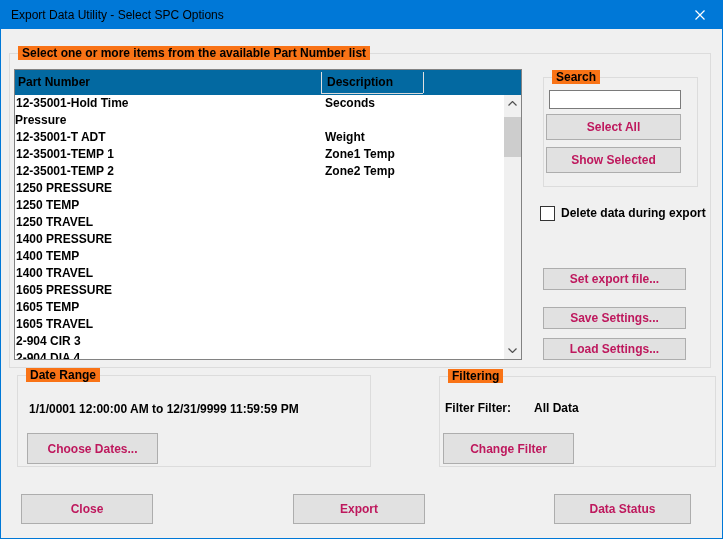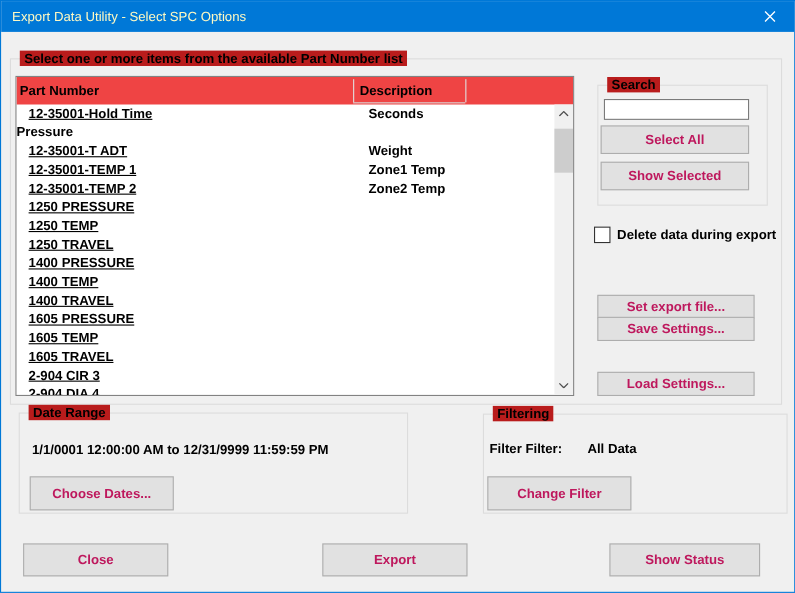--- a/index.html
+++ b/index.html
@@ -5,46 +5,46 @@
   html,body{margin:0;padding:0;background:#d4d4d4;}
   .window{
     position:relative;width:723px;height:539px;box-sizing:border-box;
     background:#f0f0f0;border:1px solid #0078d7;overflow:hidden;
     font-family:"Liberation Sans",sans-serif;color:#000;
     -webkit-font-smoothing:antialiased;
   }
   
   .titlebar{position:absolute;left:0;top:0;width:100%;height:28px;background:#0078d7;}
   .titlebar .title{
-    position:absolute;left:10px;top:0;line-height:28px;color:#fef9c3;
+    position:absolute;left:10px;top:0;line-height:28px;color:#000000;
     font-size:12px;font-weight:normal;white-space:nowrap;
   }
   .close-btn{position:absolute;right:0;top:0;width:45px;height:28px;
     display:flex;align-items:center;justify-content:center;}
   
   .group{position:absolute;border:1px solid #dcdcdc;box-sizing:border-box;}
   .group-label{
-    position:absolute;top:-8px;left:8px;background:#b91c1c;padding:0 4px;
+    position:absolute;top:-8px;left:8px;background:#f97316;padding:0 4px;
     font-size:12px;font-weight:bold;white-space:nowrap;line-height:14px;
   }
   .main-group{left:8px;top:52px;width:702px;height:315px;}
   
   .listview{
     position:absolute;left:13px;top:68px;width:508px;height:291px;
     background:#fff;border:1px solid #828282;box-sizing:border-box;overflow:hidden;
   }
-  .list-header{position:absolute;left:0;top:0;right:0;height:25px;background:#ef4444;}
+  .list-header{position:absolute;left:0;top:0;right:0;height:25px;background:#0369a1;}
   .list-header .col-part{position:absolute;left:3px;top:5px;font-size:12px;font-weight:bold;}
   .list-header .col-desc{position:absolute;left:312px;top:5px;font-size:12px;font-weight:bold;text-align:center;}
   .hsep{position:absolute;top:2px;width:1px;height:21px;background:#e0e0e0;}
   .hsep1{left:306px;} .hsep2{left:408px;}
   .header-underline{position:absolute;left:306px;top:23px;width:102px;height:1px;background:#dadada;}
   .list-body{position:absolute;left:0;top:25px;width:489px;bottom:0;overflow:hidden;}
   .list-row{height:17px;line-height:17px;display:flex;font-size:12px;font-weight:bold;white-space:nowrap;}
-  .cell-part{width:309px;padding-left:11px;overflow:hidden;text-decoration:underline;}
+  .cell-part{width:309px;padding-left:1px;overflow:hidden;}
   .cell-desc{flex:1;overflow:hidden;}
   
   .scrollbar{position:absolute;right:0;top:25px;bottom:0;width:17px;background:#f0f0f0;}
   .scroll-up,.scroll-down{position:absolute;left:0;width:17px;height:17px;
     display:flex;align-items:center;justify-content:center;}
   .scroll-up{top:0;} .scroll-down{bottom:0;}
   .scroll-thumb{position:absolute;left:0;top:22px;width:17px;height:40px;background:#cdcdcd;}
   
   .btn{
     position:absolute;background:#e1e1e1;border:1px solid #adadad;box-sizing:border-box;
@@ -60,21 +60,21 @@
   .search-group{left:542px;top:76px;width:155px;height:110px;}
   .search-input{left:548px;top:89px;width:132px;height:19px;}
   .btn-select-all{left:545px;top:113px;width:135px;height:26px;}
   .btn-show-selected{left:545px;top:146px;width:135px;height:26px;}
   
   .checkbox{position:absolute;left:539px;top:205px;width:13px;height:13px;
     background:#fff;border:1px solid #333;box-sizing:content-box;}
   .checkbox-label{position:absolute;left:560px;top:205px;font-size:12px;font-weight:bold;white-space:nowrap;}
   
   .btn-set-export{left:542px;top:267px;width:143px;height:22px;}
-  .btn-save-settings{left:542px;top:287px;width:143px;height:22px;}
+  .btn-save-settings{left:542px;top:306px;width:143px;height:22px;}
   .btn-load-settings{left:542px;top:337px;width:143px;height:22px;}
   
   .date-group{left:16px;top:374px;width:354px;height:92px;}
   .date-value{position:absolute;left:28px;top:401px;font-size:12px;font-weight:bold;white-space:nowrap;}
   .btn-choose-dates{left:26px;top:432px;width:131px;height:31px;}
   
   .filter-group{left:438px;top:375px;width:277px;height:91px;}
   .filter-label-text{position:absolute;left:444px;top:400px;font-size:12px;font-weight:bold;white-space:nowrap;}
   .filter-value-text{position:absolute;left:533px;top:400px;font-size:12px;font-weight:bold;white-space:nowrap;}
   .btn-change-filter{left:442px;top:432px;width:131px;height:31px;}
@@ -230,16 +230,16 @@
     <span>Change Filter</span>
   </div>
 
   <div class="btn btn-close">
     <span>Close</span>
   </div>
   <div class="btn btn-export">
     <span>Export</span>
   </div>
   <div class="btn btn-show-status">
-    <span>Show Status</span>
+    <span>Data Status</span>
   </div>
 
 </div>
 
 </body></html>

